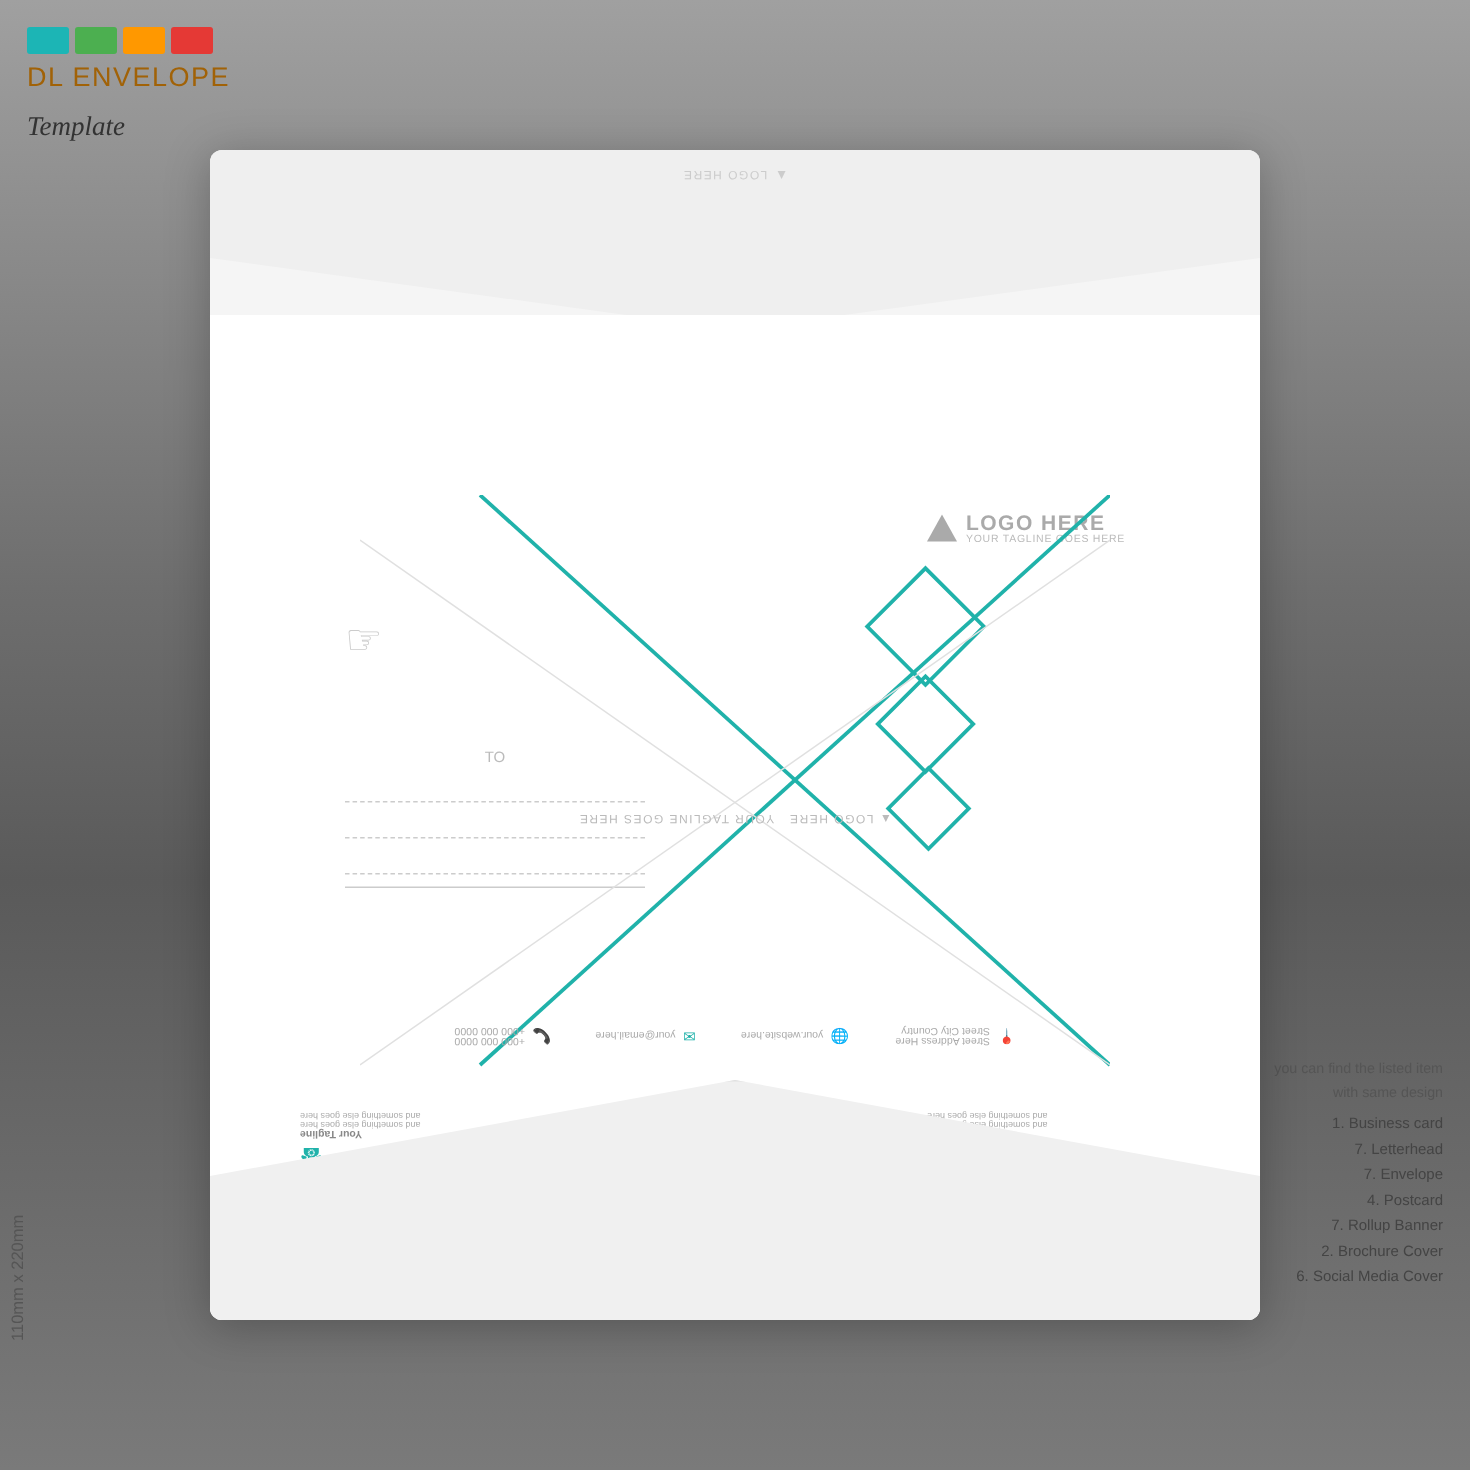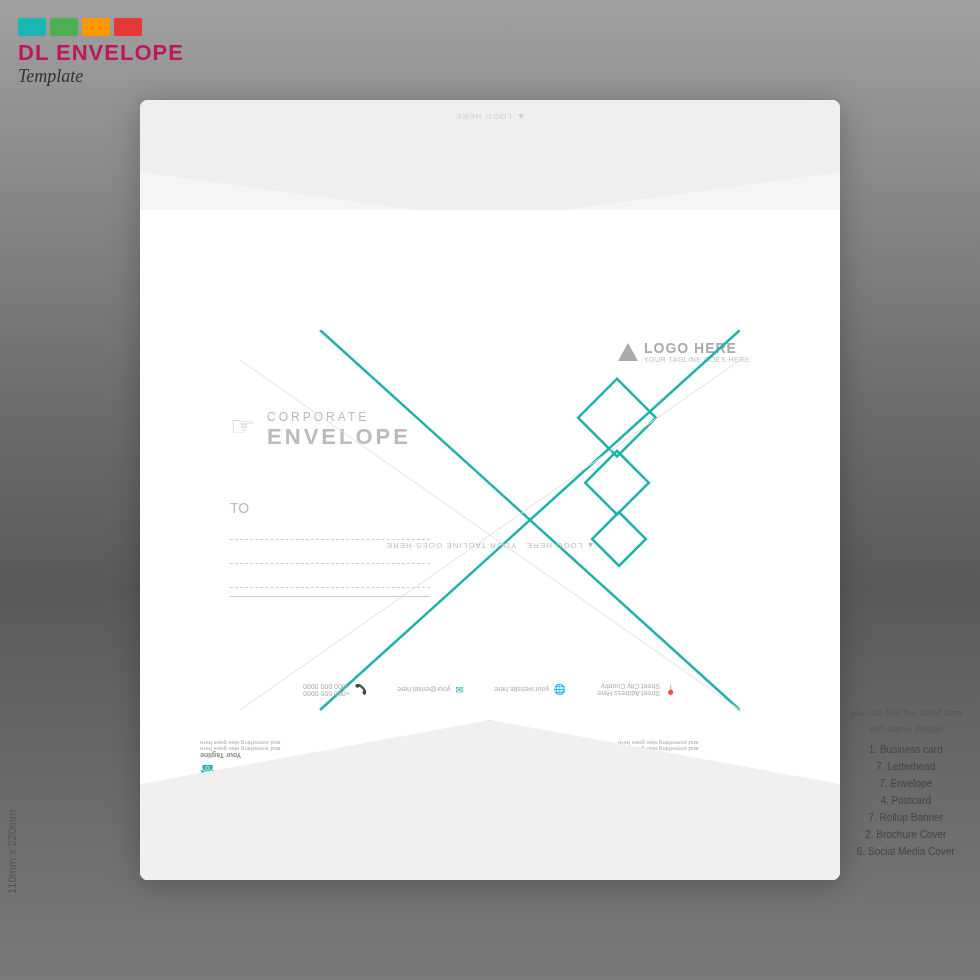--- a/index.html
+++ b/index.html
@@ -26,33 +26,33 @@
       border-radius: 2px;
     }
 
     
     .title-area {
       position: absolute;
       top: 42px;
       left: 18px;
     }
     .title-main {
-      font-size: 22px;
-      font-weight: 700;
-      color: #be185d;
+      font-size: 18px;
+      font-weight: 400;
+      color: #a16207;
       letter-spacing: 1px;
       line-height: 1;
     }
     .title-sub {
       font-size: 18px;
       font-style: italic;
       color: #333;
       font-family: 'Georgia', serif;
       font-weight: normal;
-      margin-top: 2px;
+      margin-top: 14px;
     }
 
     
     .dimensions-label {
       position: absolute;
       bottom: 80px;
       left: 12px;
       font-size: 11px;
       color: #555;
       transform: rotate(-90deg);
@@ -61,21 +61,21 @@
     }
 
     
     .right-info {
       position: absolute;
       right: 18px;
       bottom: 120px;
       font-size: 10px;
       color: #444;
       line-height: 1.7;
-      text-align: center;
+      text-align: right;
     }
     .right-info .intro {
       font-size: 9.5px;
       color: #555;
       margin-bottom: 4px;
     }
 
     
     .envelope-container {
       position: absolute;
@@ -214,23 +214,24 @@
     }
 
     
     .to-area {
       position: absolute;
       top: 290px;
       left: 90px;
     }
 
     .to-label {
-      font-size: 14px;
+      font-size: 10px;
       color: #bbb;
       margin-bottom: 8px;
+      text-align: center;
     }
 
     .to-line {
       width: 200px;
       border-bottom: 1px dashed #ccc;
       margin-bottom: 8px;
       height: 16px;
     }
 
     .to-line-solid {
@@ -444,24 +445,20 @@
         <div class="logo-triangle"></div>
         <div class="logo-text-block">
           <div class="logo-title">LOGO HERE</div>
           <div class="logo-tagline">YOUR TAGLINE GOES HERE</div>
         </div>
       </div>
     </div>
 
     <div class="corp-env-area">
       <div class="hand-icon">☞</div>
-      <div class="corp-text">
-        <div class="corp-top">CORPORATE</div>
-        <div class="corp-main">ENVELOPE</div>
-      </div>
     </div>
 
     <div class="to-area">
       <div class="to-label">TO</div>
       <div class="to-line"></div>
       <div class="to-line"></div>
       <div class="to-line"></div>
       <div class="to-line-solid"></div>
     </div>
 

